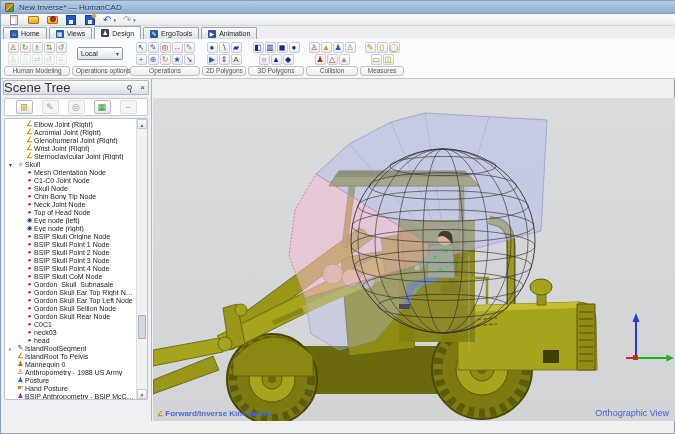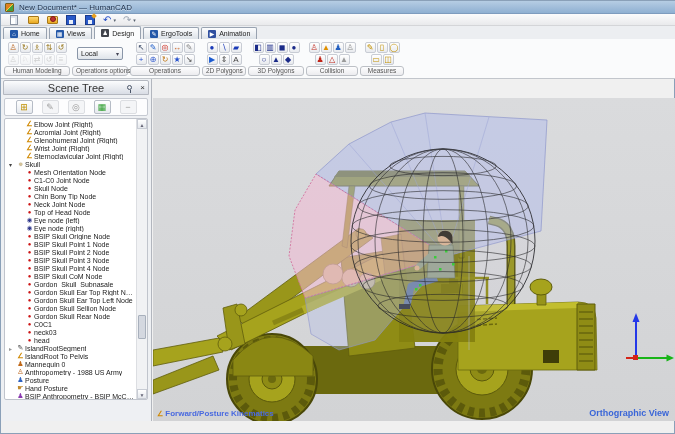--- a/index.html
+++ b/index.html
@@ -63,21 +63,21 @@
   .rdropdown { width:46px; height:13px; border:1px solid #8a96a8; border-radius:2px;
     background:linear-gradient(#ffffff,#dfe4ea); font-size:7px; display:flex; align-items:center;
     justify-content:space-between; padding:0 3px; color:#222; }
   .rdropdown .caret { font-size:6px; color:#445; }
 
   
   .left-panel { position:absolute; left:0; top:78px; width:151px; height:342px;
     background:var(--panel-bg,#eef0f3); border-right:1px solid #b2b6be; }
   .panel-header { margin:1px 2px 0 2px; height:15px; border:1px solid #b4b8c0; border-radius:2px 2px 0 0;
     background:linear-gradient(#fbfcfd,#d9dde5); display:flex; align-items:center; position:relative; }
-  .panel-title { flex:1; text-align:center; font-size:11px; color:#333; }
+  .panel-title { flex:1; font-size:13px; color:#333; }
   .pin-icon { position:absolute; right:16px; top:4px; width:5px; height:5px; border:1px solid #4a5568; border-radius:50%; }
   .pin-icon::after { content:""; position:absolute; left:1.5px; top:4px; width:1px; height:3px; background:#4a5568; }
   .panel-close { position:absolute; right:3px; top:2px; font-size:8px; color:#333; line-height:10px; }
   .panel-toolbar { margin:3px 3px 2px 3px; height:18px; border:1px solid #c6cad2; border-radius:2px; background:#fdfdfe;
     display:flex; align-items:center; justify-content:space-around; padding:0 6px; }
   .ptbtn { width:17px; height:14px; border:1px solid #b6bcc6; border-radius:2px; background:linear-gradient(#fff,#e6e9ee);
     font-size:9px; line-height:12px; text-align:center; }
   .ptbtn[data-enabled="false"] { border-color:#dcdee2; background:#f4f5f7; }
 
   .tree-box { margin:0 3px; height:282px; background:#fff; border:1px solid #c0c4cc; border-radius:2px;
@@ -116,34 +116,34 @@
   .vp-sphere { width:9px; height:9px; border-radius:50%;
     background:radial-gradient(circle at 35% 30%, #e8e8ff 0%, #8468cc 35%, #2a7a50 70%, #202a60 100%); }
   .vp-tab-label { font-size:7.5px; color:#222; }
   .vp-close { width:9px; height:9px; background:var(--close-red,#d23b28); border-radius:1px; color:#fff; font-size:7px;
     line-height:9px; text-align:center; font-weight:bold; }
   .vp-canvas { position:absolute; left:0; top:19px; width:523px; height:323px; background:var(--canvas-bg,#d6d7d9); }
   .vp-canvas svg { display:block; }
 
   .kin-label { position:absolute; left:4px; bottom:3px; font-size:8px; font-weight:bold; color:#4a6ae0; display:flex; align-items:center; gap:2px; }
   .kin-label .jglyph { color:var(--joint-orange,#d08800); font-size:7px; font-weight:bold; }
-  .ortho-label { position:absolute; right:7px; bottom:3px; font-size:9px; font-weight:bold; color:var(--accent-blue,#3a66d8); }
+  .ortho-label { position:absolute; right:7px; bottom:3px; font-size:9px; font-weight:normal; color:var(--accent-blue,#3a66d8); }
 
   
   .statusbar { position:absolute; left:0; bottom:0; width:675px; height:14px; background:#eef0f2;
     border-top:1px solid #c8ccd0; font-size:7.5px; color:#222; line-height:13px; padding-left:4px; }
 </style>
 </head>
 <body>
 
 <div id="app">
 
   <div class="titlebar">
     <span class="app-logo"></span>
-    <span class="title-text">New Document* — HumanCAD</span>
+    <span class="title-text">New Inverse* — HumanCAD</span>
   </div>
 
   <div class="qtoolbar">
 
       <span class="qbtn" data-kind="page">
         <span class="qi"></span>
 
       </span>
 
       <span class="qbtn" data-kind="folder">
@@ -683,20 +683,20 @@
           <polygon points="483,215 479.5,224 486.5,224" fill="#2438e8"></polygon>
           <line x1="483" y1="260" x2="515" y2="260" stroke="#18b418" stroke-width="2"></line>
           <polygon points="521,260 513.5,256.5 513.5,263.5" fill="#18b418"></polygon>
           <line x1="483" y1="260" x2="473" y2="260" stroke="#d42418" stroke-width="2"></line>
           <rect x="480" y="257" width="5" height="5" fill="#d42418"></rect>
         </g>
       </svg>
 
       <div class="kin-label">
         <span class="jglyph">∠</span>
-        <span>Forward/Posture Kinematics</span>
+        <span>Forward/Inverse Kinematics</span>
       </div>
       <div class="ortho-label">Orthographic View</div>
     </div>
   </div>
 
 
 </div>
 
 </body></html>

